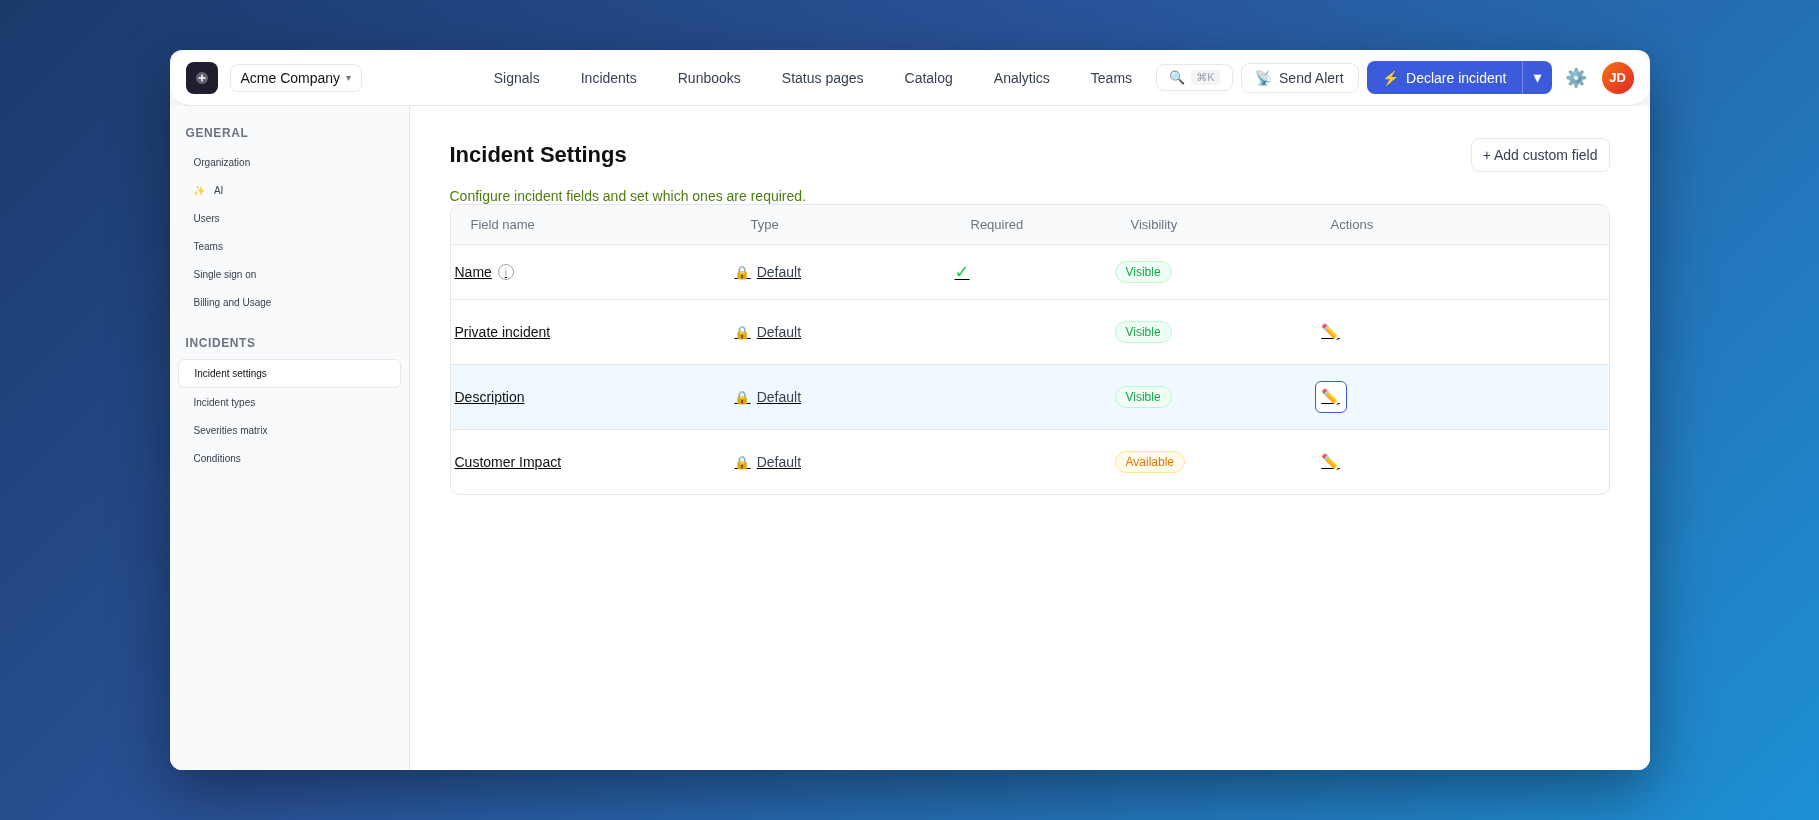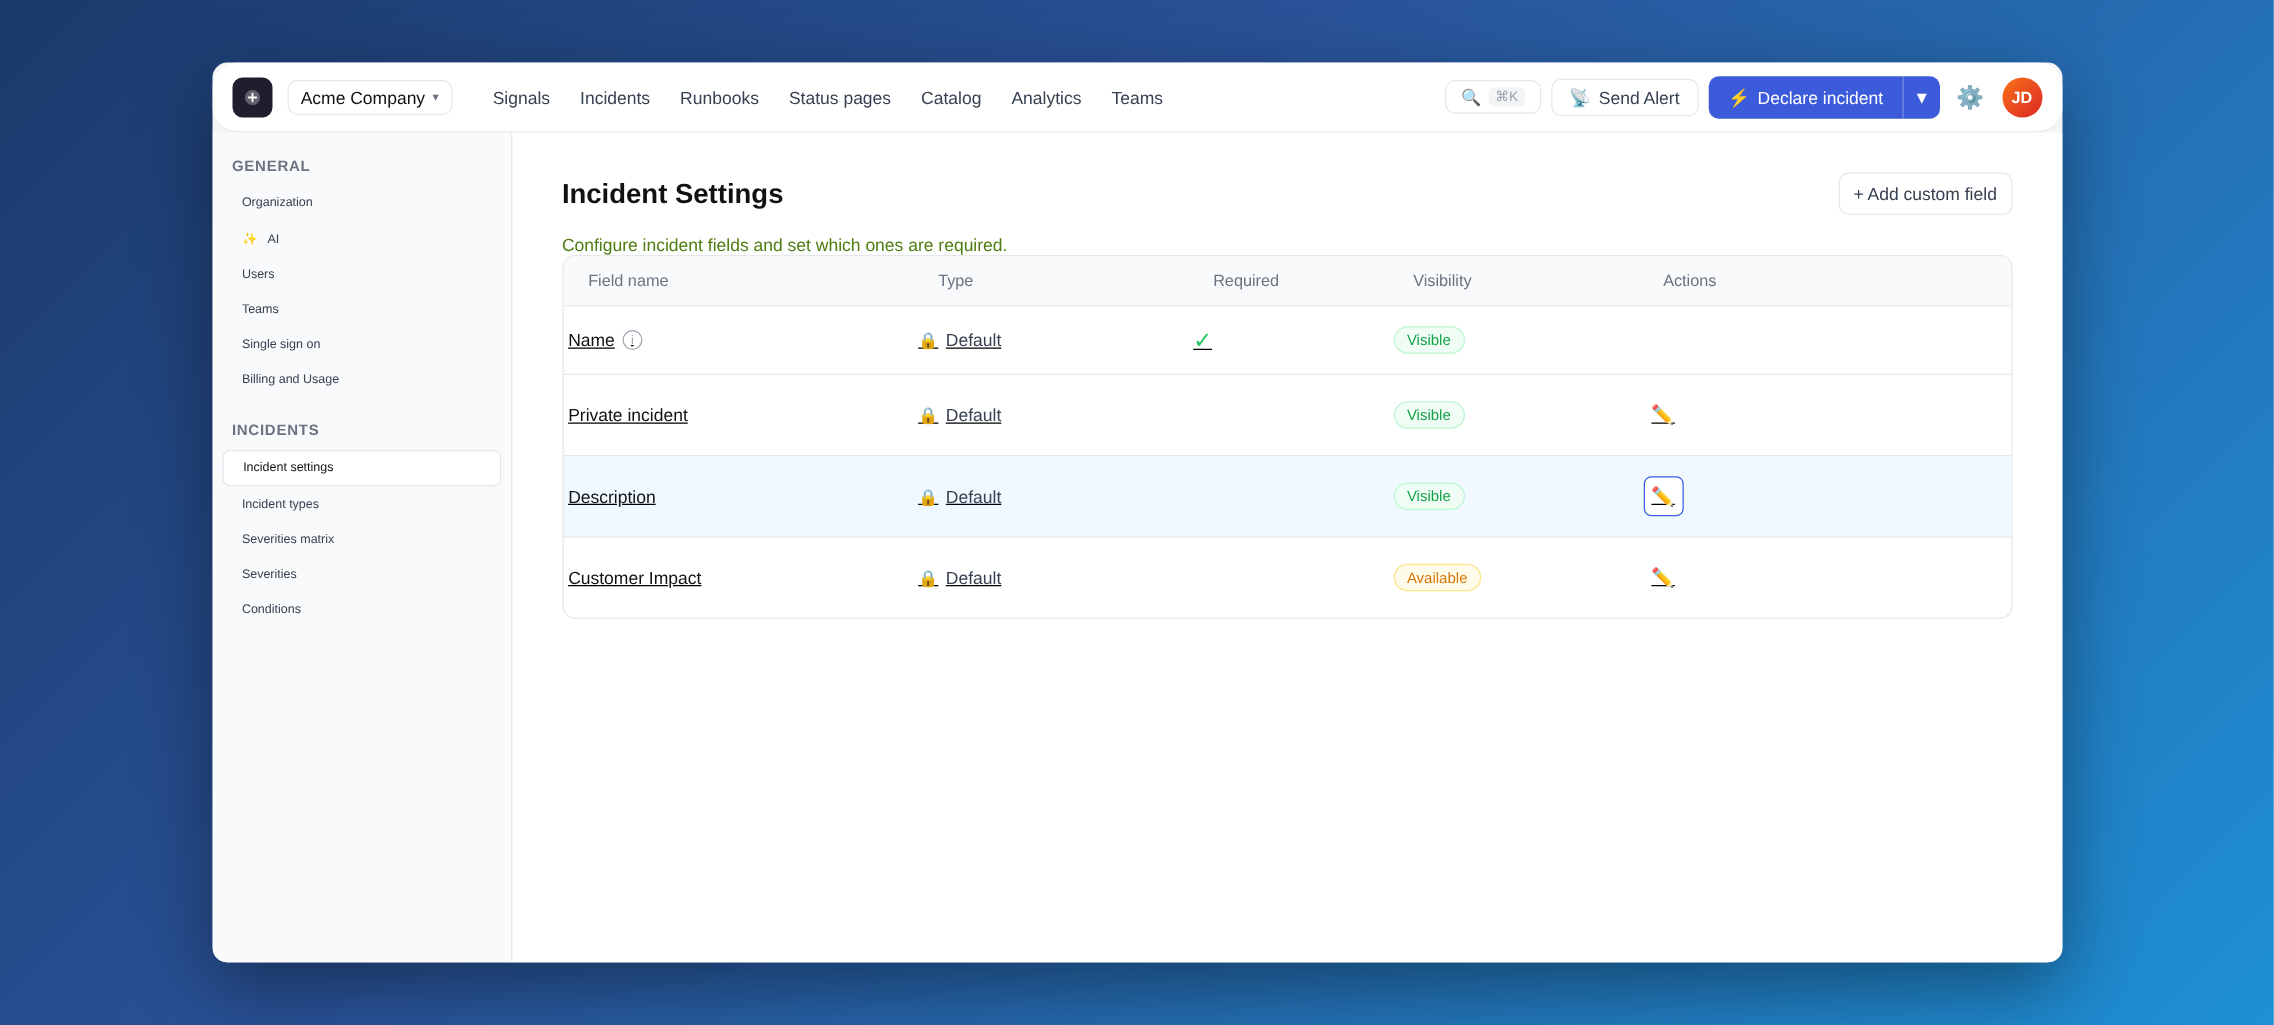--- a/index.html
+++ b/index.html
@@ -41,21 +41,21 @@
       color: #fff; font-weight: bold; font-size: 14px;
     }
     .company-selector {
       display: flex; align-items: center; gap: 6px;
       border: 1px solid #e5e7eb; border-radius: 8px;
       padding: 5px 10px; cursor: pointer;
       font-size: 14px; color: #111;
     }
     .company-selector .chevron { color: #6b7280; font-size: 10px; }
     .nav-links {
-      display: flex; gap: 0; margin-left: 8px; flex: 1;
+      display: flex; gap: 17px; margin-left: 8px; flex: 1; justify-content: flex-end;
     }
     .nav-link {
       padding: 6px 12px; border-radius: 6px; font-size: 14px;
       color: #374151; cursor: pointer;
     }
     .nav-right {
       display: flex; align-items: center; gap: 8px; margin-left: auto;
     }
     .search-btn {
       display: flex; align-items: center; gap: 6px;
@@ -277,23 +277,20 @@
       <div class="sidebar-item active">
         <span>Incident settings</span>
       </div>
       <div class="sidebar-item">
         <span>Incident types</span>
       </div>
       <div class="sidebar-item">
         <span>Severities matrix</span>
       </div>
       <div class="sidebar-item">
-        <span>Severities</span>
-      </div>
-      <div class="sidebar-item">
         <span>Conditions</span>
       </div>
     </aside>
 
     <main class="main-content">
       <div class="page-header">
         <h1 class="page-title">Incident Settings</h1>
         <button class="add-custom-field-btn">
           <span>+ Add custom field</span>
         </button>

